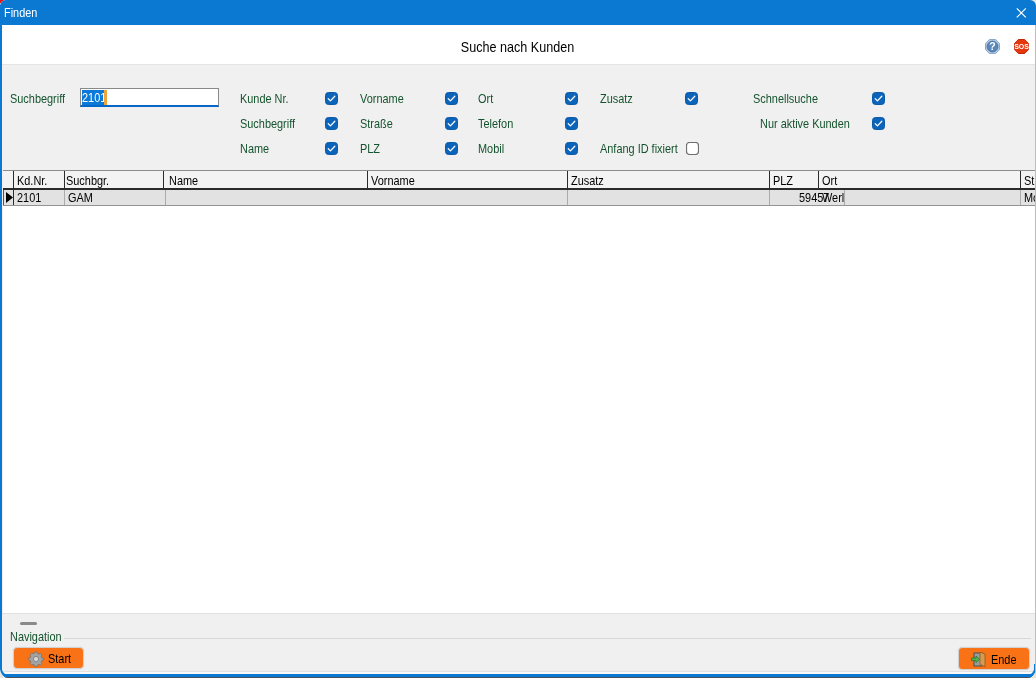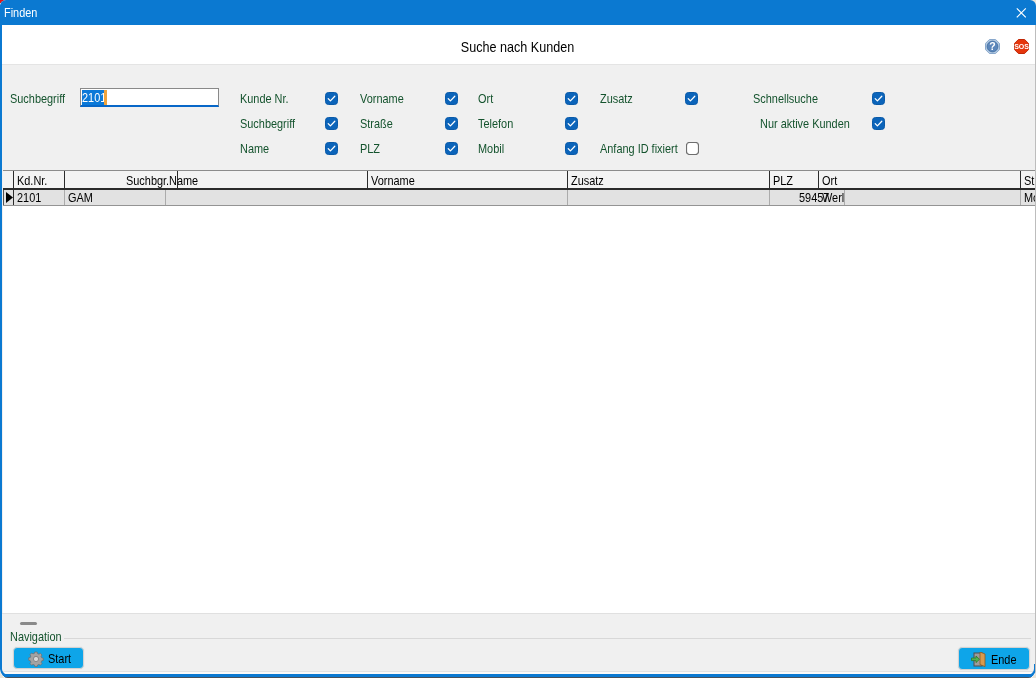--- a/index.html
+++ b/index.html
@@ -24,21 +24,21 @@
 #ghead { left:0; top:0; height:19px; width:1240px; background:#f3f3f3; border-bottom:2px solid #2b2b2b; }
 .hc { position:absolute; top:0; height:17px; font-size:13px; line-height:19px; padding-left:3px; color:#000; border-right:1px solid #2b2b2b; overflow:hidden; white-space:nowrap; }
 #grow { left:0; top:19px; height:16px; width:1240px; background:#e2e2e2; border-bottom:1px solid #949494; }
 .dc { position:absolute; top:0; height:15px; font-size:13px; line-height:15px; padding-left:3px; color:#000; border-right:1px solid #ababab; overflow:hidden; white-space:nowrap; }
 #ind { left:0; top:0; width:11px; height:15px; border-right:1px solid #2b2b2b; border-left:1px solid #555; padding-left:0; }
 
 #bottom { left:0; top:613px; width:1036px; height:65px; background:#f0f0f0; border-top:1px solid #e0e0e0; }
 #grip { left:20px; top:8px; width:17px; height:3px; background:#8a8a8a; border-radius:2px; }
 #navlbl { left:10px; top:16px; }
 #navline { left:64px; top:24px; width:967px; height:1px; background:#d8d8d8; }
-.btn { position:absolute; background:#0ea5e9; border:1px solid #d2d2d2; border-radius:4px; box-shadow:0 0 0 1px #ececec; font-size:13px; color:#000; }
+.btn { position:absolute; background:#f97316; border:1px solid #d2d2d2; border-radius:4px; box-shadow:0 0 0 1px #ececec; font-size:13px; color:#000; }
 #btnstart { left:13px; top:33px; width:71px; height:22px; }
 #btnende { left:958px; top:33px; width:72px; height:23px; }
 #bleft { left:0; top:5px; width:2px; height:659px; background:#0b79d1; }
 #cornerBL { left:0; top:658px; width:14px; height:20px; border-left:2px solid #0b79d1; border-bottom:3px solid #0b79d1; border-radius:0 0 0 9px; }
 #cornerBR { left:1022px; top:664px; width:14px; height:14px; border-right:2px solid #0b79d1; border-bottom:3px solid #0b79d1; border-radius:0 0 9px 0; }
 #bstrip { left:2px; top:671px; width:1032px; height:3px; background:#fafafa; border-top:1px solid #e2e2e2; }
 #bbottom { left:4px; top:674px; width:1028px; height:3px; background:#0b79d1; }
 #bdark { left:5px; top:677px; width:1026px; height:1px; background:#4a5058; }
 #bright { left:1035px; top:25px; width:1px; height:650px; background:#bdbdbd; }
 </style>
@@ -132,21 +132,21 @@
     </svg>
   <svg class="cb abs" style="left:872px; top:117px;" viewBox="0 0 13 13">
       <rect x="0.5" y="0.5" width="12" height="12" rx="3" fill="#0b64ba" stroke="#0a5aa8"></rect>
       <path d="M3.2 6.6 L5.4 8.9 L9.8 4.2" stroke="#fff" stroke-width="1.25" fill="none" stroke-linecap="round" stroke-linejoin="round"></path>
     </svg>
 
   <div id="grid" class="abs">
     <div id="ghead" class="abs">
       <div class="hc" style="left:0px; width:11px;"></div>
       <div class="hc" style="left:11px; width:51px;"><span class="t">Kd.Nr.</span></div>
-      <div class="hc" style="left:74px; width:101px;text-align:right;"><span class="t">Suchbgr.</span></div>
+      <div class="hc" style="left:60px; width:101px;"><span class="t">Suchbgr.</span></div>
       <div class="hc" style="left:163px; width:202px;"><span class="t">Name</span></div>
       <div class="hc" style="left:365px; width:200px;"><span class="t">Vorname</span></div>
       <div class="hc" style="left:565px; width:202px;"><span class="t">Zusatz</span></div>
       <div class="hc" style="left:767px; width:49px;"><span class="t">PLZ</span></div>
       <div class="hc" style="left:816px; width:202px;"><span class="t">Ort</span></div>
       <div class="hc" style="left:1018px; width:200px;"><span class="t">Straße</span></div>
     </div>
     <div id="grow" class="abs">
       <div id="ind" class="dc">
           <svg width="7" height="11" viewBox="0 0 7 11" style="position:absolute;left:2px;top:2px;">

